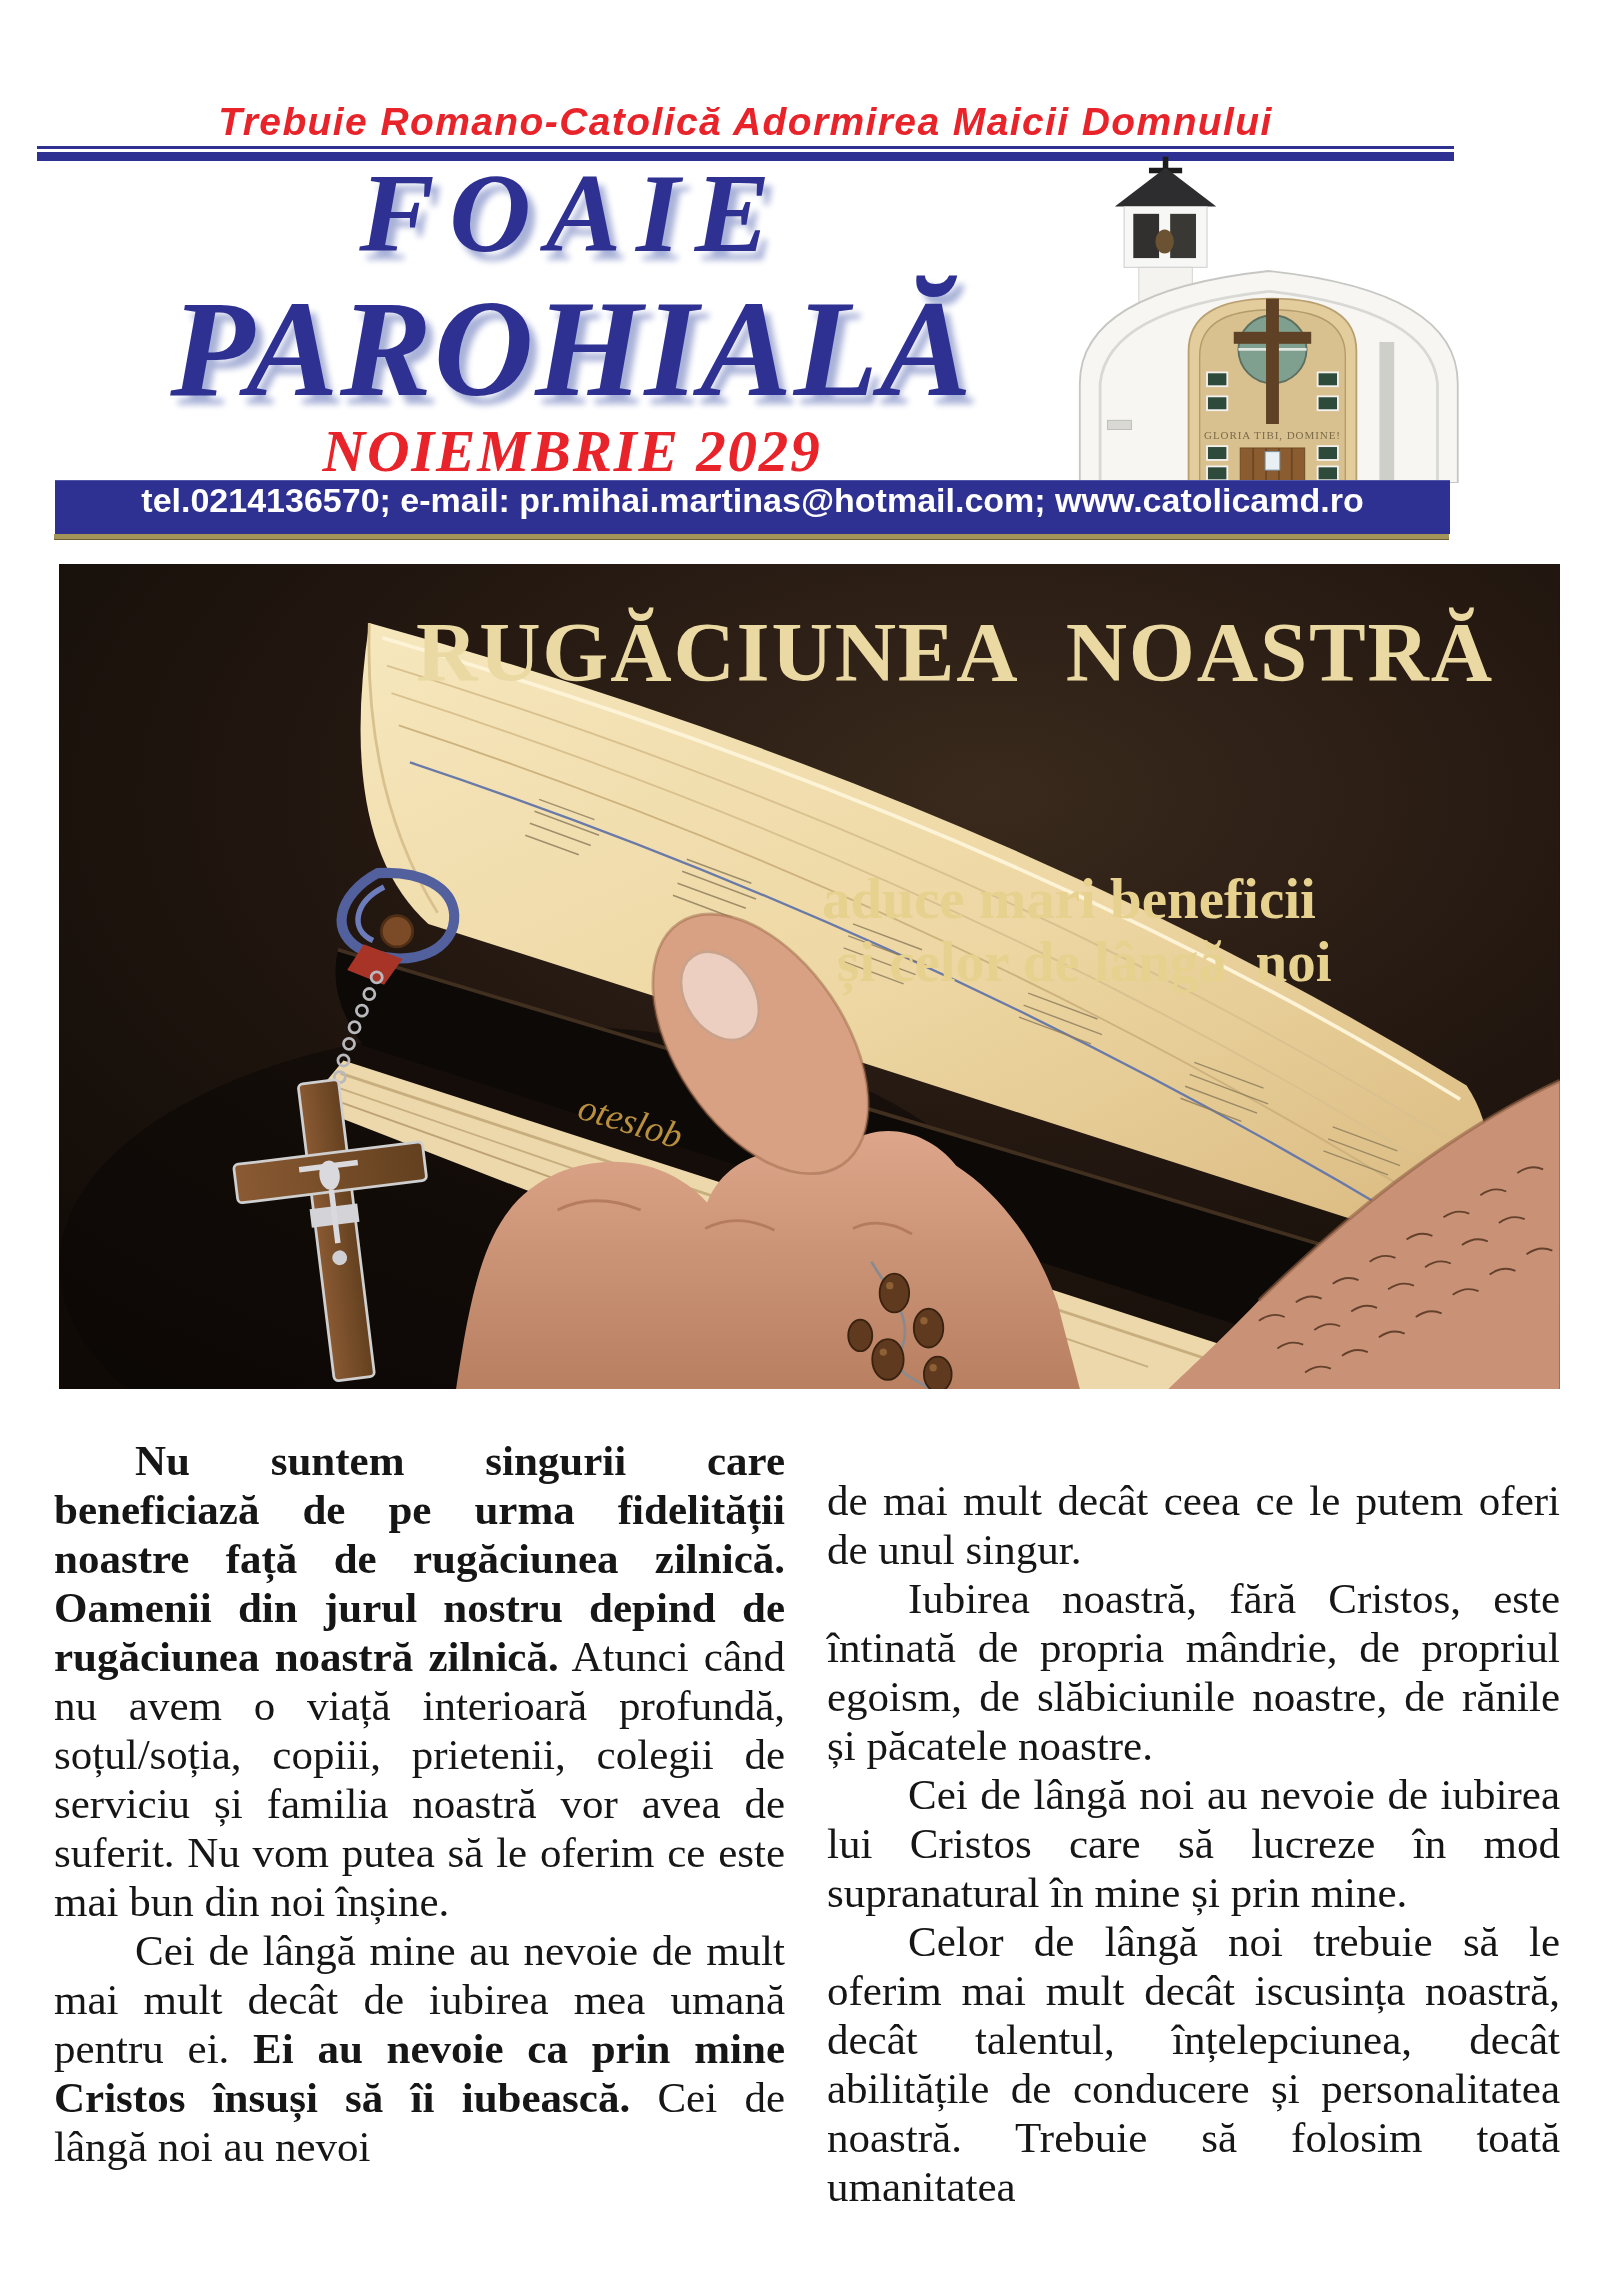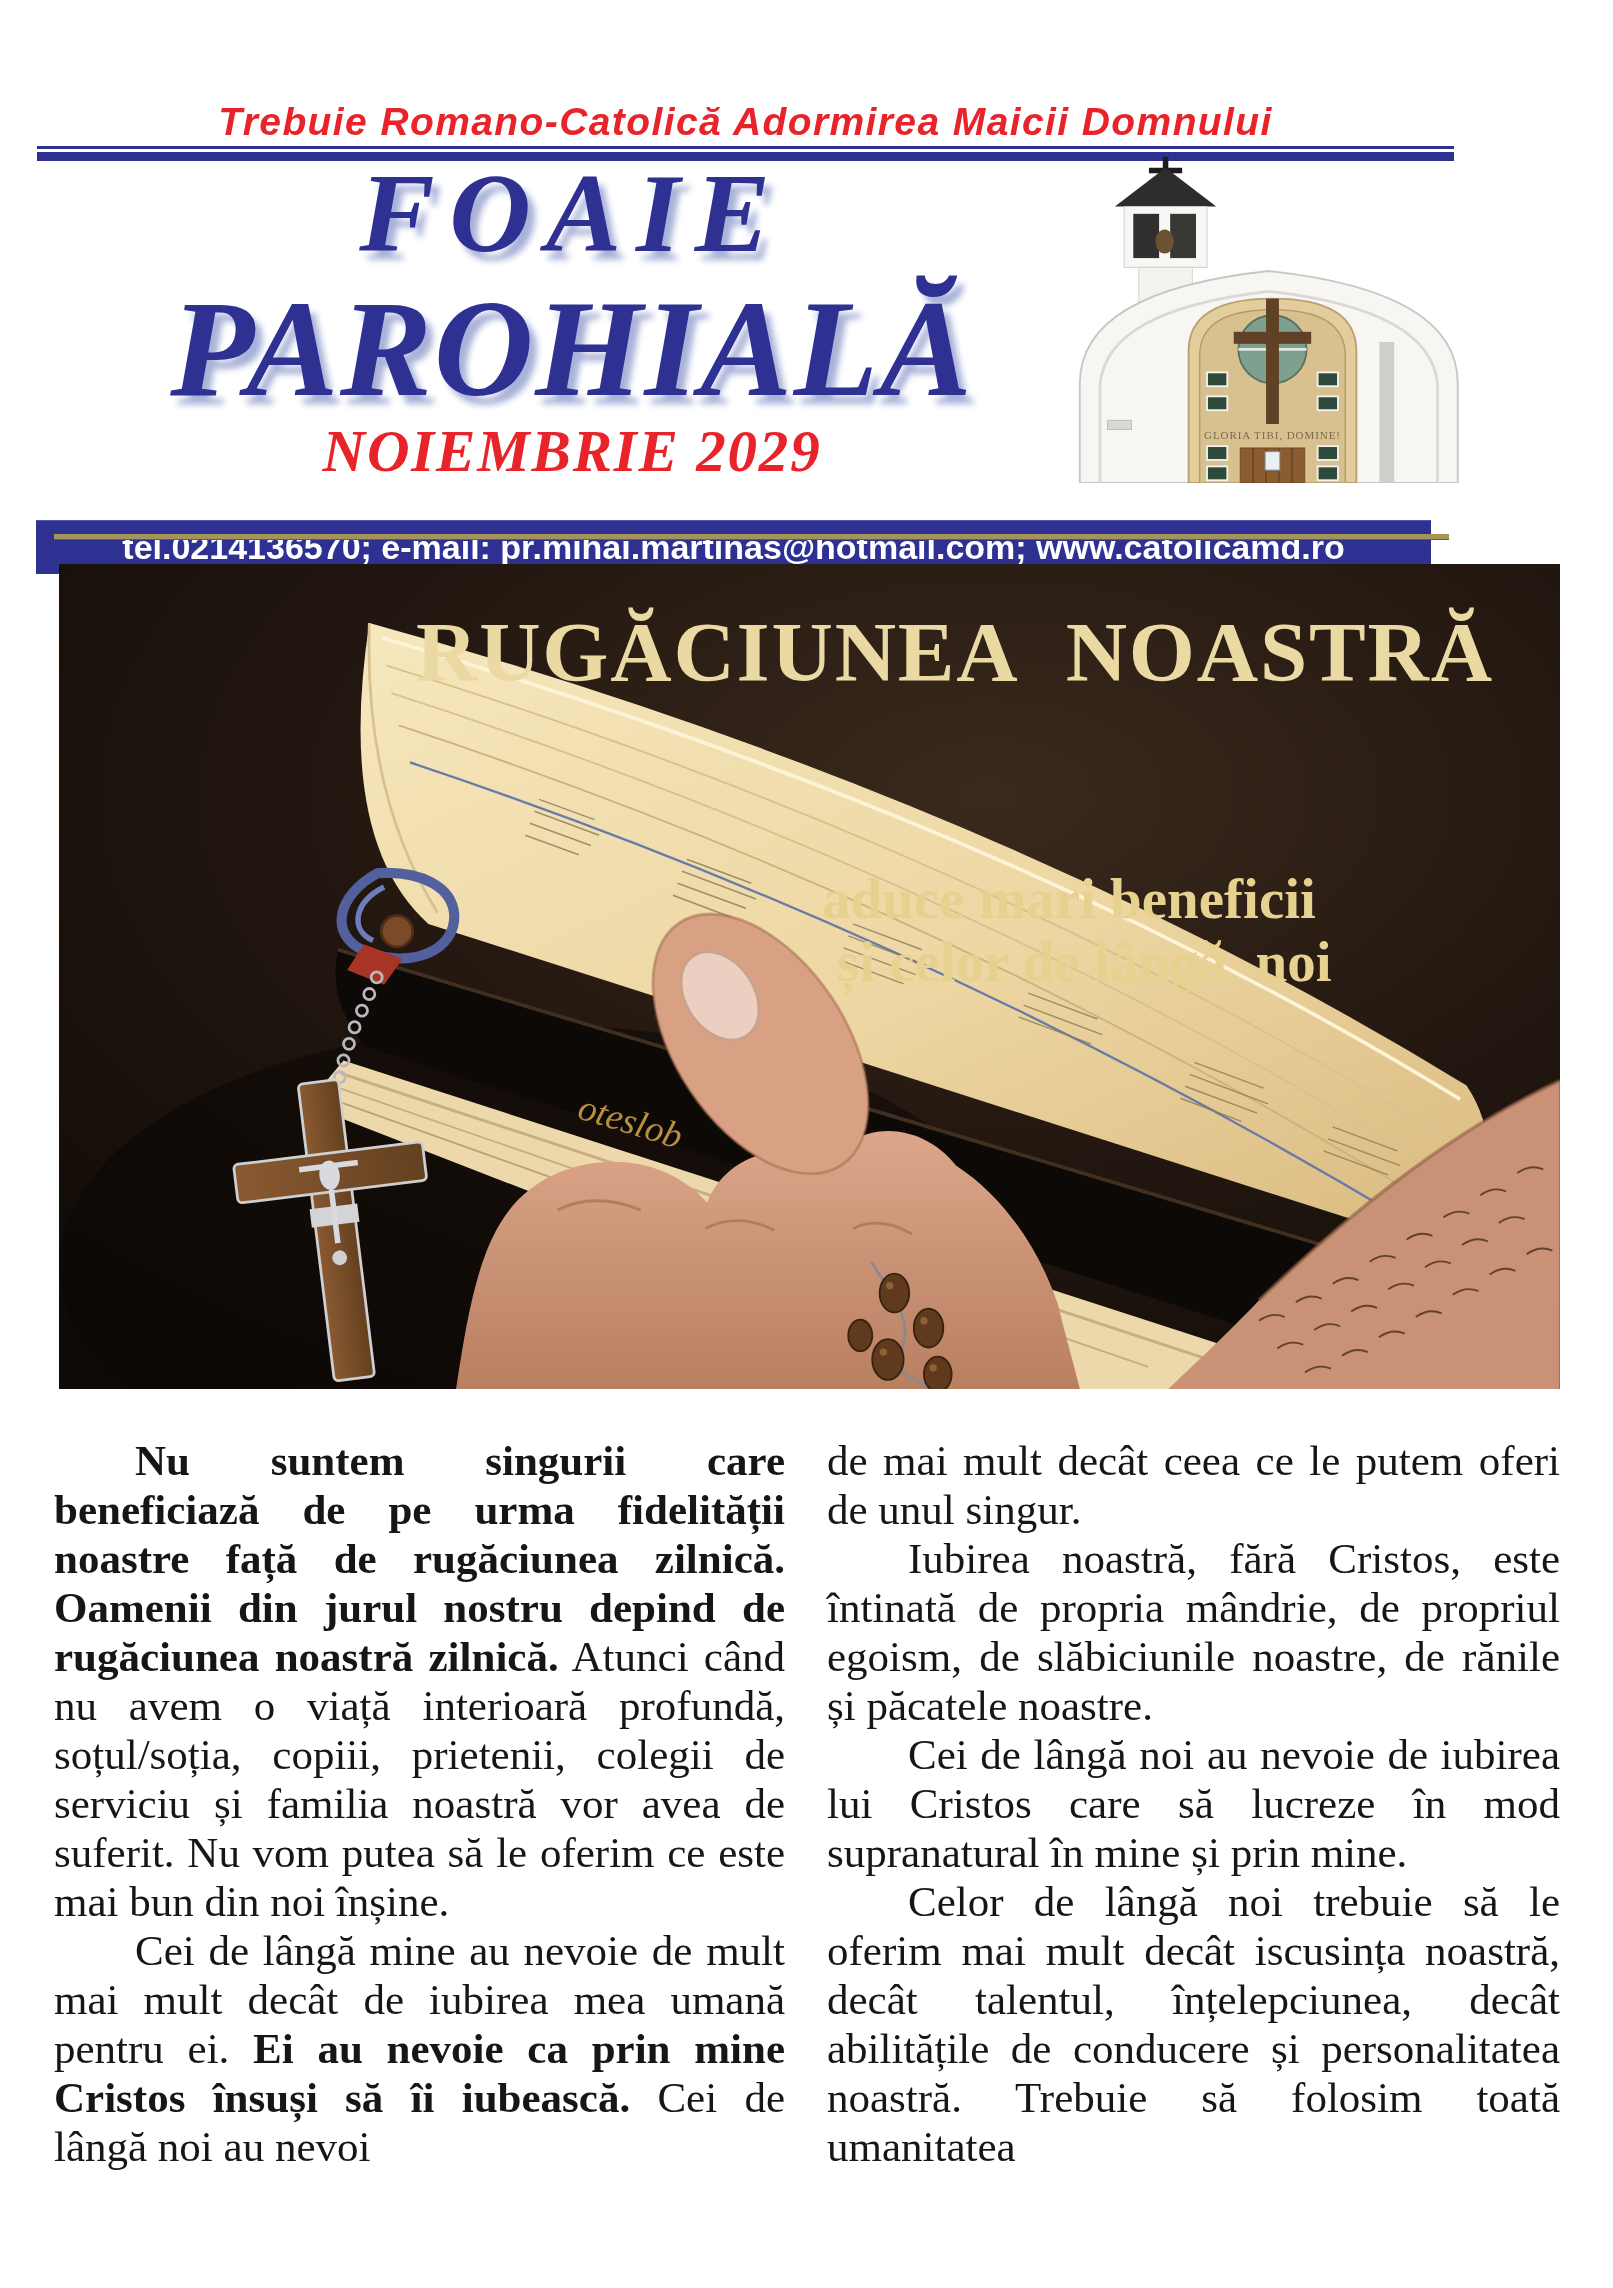--- a/index.html
+++ b/index.html
@@ -30,23 +30,23 @@
   }
   .issue{
     position:absolute; left:0; top:417px; width:100%;
     font-size:59px; font-weight:bold; font-style:italic; letter-spacing:1.8px;
     color:var(--c-red,#e8232a);
   }
   
   .church{ position:absolute; left:1052px; top:153px; width:417px; height:330px;}
   
   .contact-bar{
-    position:absolute; left:36px; top:480px; width:1395px; height:53px;
+    position:absolute; left:55px; top:480px; width:1395px; height:53px;
     background:var(--c-blue,#2e3192); border-top:1.8px solid #5055a8;
-    display:flex; align-items:center; justify-content:center;margin-top:40px;
+    display:flex; align-items:flex-start; justify-content:center;
   }
   .contact-bar span{
     font-family:"Liberation Sans", sans-serif; font-weight:bold;
     font-size:34px; color:#ffffff; letter-spacing:0px;
   }
   .gold-rule{ position:absolute; left:54px; top:534px; width:1395px; height:4.6px;
     background:var(--c-gold-rule,#a3945a); border-bottom:0.9px solid #6b5f33;}
   
   .hero{ position:absolute; left:59px; top:564px; width:1501px; height:825px; background:#1a120c;}
   .hero svg{ position:absolute; left:0; top:0;}
@@ -62,21 +62,21 @@
     font-weight:bold; font-size:57px; line-height:1; white-space:nowrap;
   }
   .hero-s1{ top:306px;}
   .hero-s2{ top:369px;margin-left:15px;}
   
   .col{
     position:absolute; top:1436px; width:731px;
     font-size:43px; line-height:49px; text-align:justify; color:#161616;
   }
   .col-left{ left:54px;}
-  .col-right{ left:827px; width:733px;}
+  .col-right{ left:827px; width:733px;margin-top:40px;}
   .col p{ margin:0; padding:0;}
   .col p.ind{ text-indent:81px;}
   .col b{ font-weight:bold;}
 </style>
 </head>
 <body>
 
 <div class="page">
 
   <div class="parish-line">Trebuie Romano-Catolică Adormirea Maicii Domnului</div>

